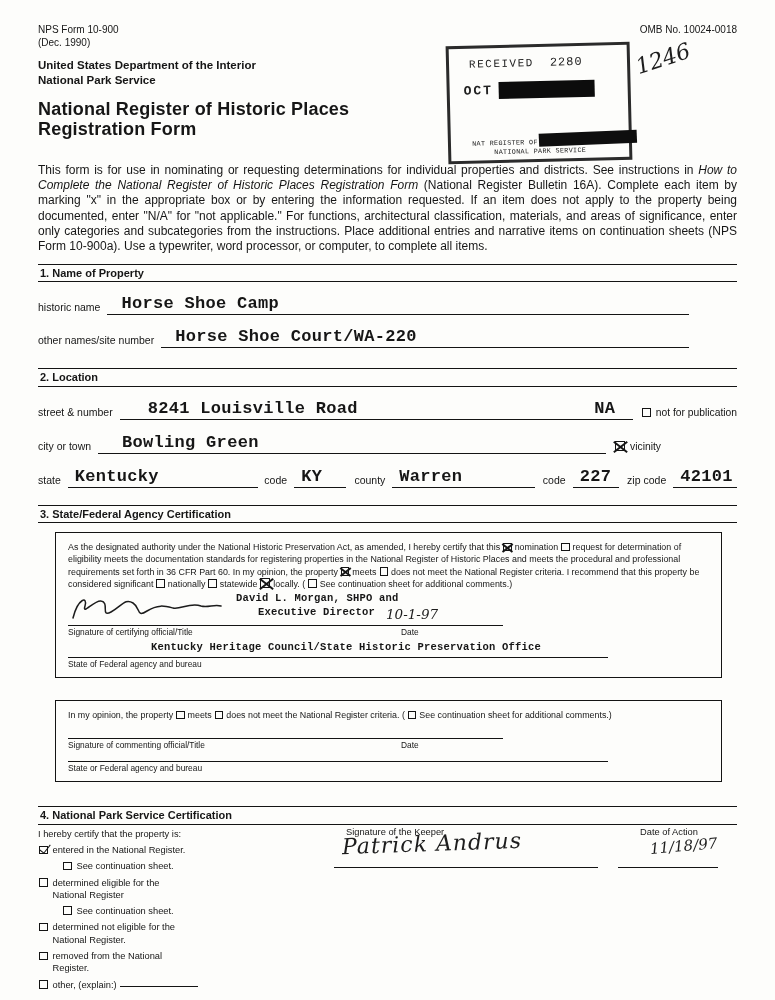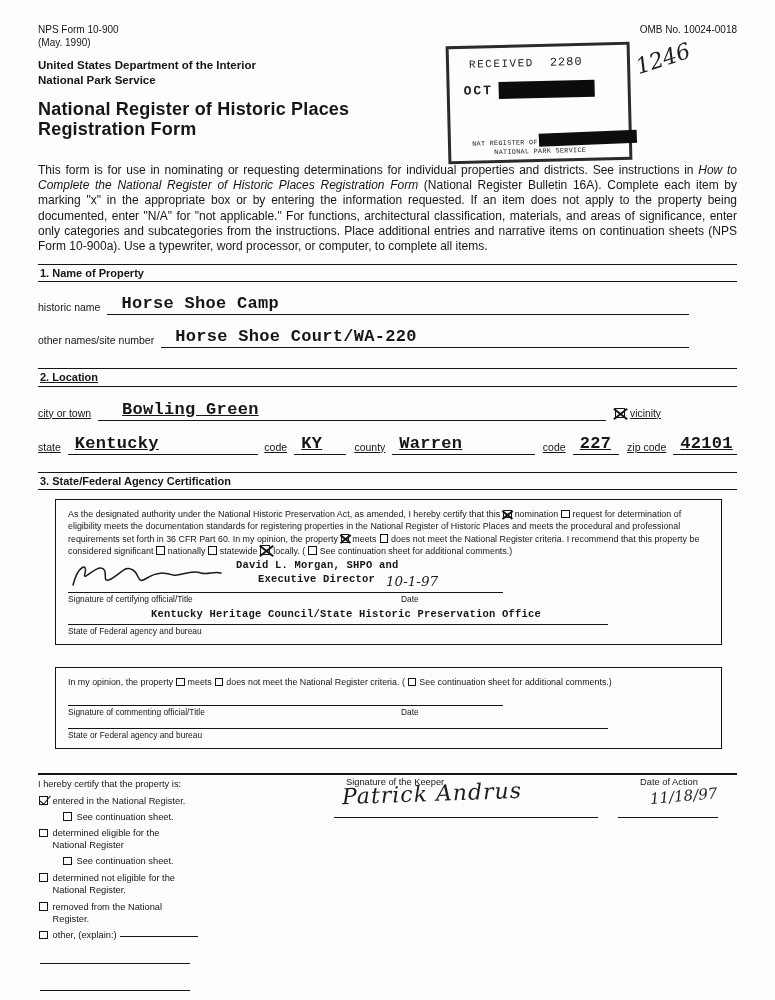--- a/index.html
+++ b/index.html
@@ -17,21 +17,21 @@
   .agency { margin-top:9px; font-size:11.5px; font-weight:700; line-height:1.3; }
   .form-title { margin-top:11px; font-size:18px; font-weight:700; line-height:1.12; letter-spacing:.2px; }
 
   .intro { margin-top:24px; font-size:12px; line-height:1.26; text-align:justify; width:699px; }
   .intro i { font-style:italic; }
 
   
   .rule-thin  { border-top:1.3px solid #141414; }
   .rule-thick { border-top:1.9px solid #141414; }
   .sec-head { font-size:11px; font-weight:700; padding:2px 0 2.5px 2px; }
-  .sec1 { margin-top:10px; } .sec2 { margin-top:20px;text-decoration:underline; } .sec3 { margin-top:17px; } .sec4 { margin-top:24px; }
+  .sec1 { margin-top:10px; } .sec2 { margin-top:20px; } .sec3 { margin-top:17px; } .sec4 { margin-top:24px; }
 
   
   .frow { display:flex; align-items:flex-end; margin-top:12px; font-size:10.5px; }
   .mt16 { margin-top:12px; } .mt13 { margin-top:13px; }
   .lbl { white-space:nowrap; padding:0 7px 2px 0; }
   .fill { flex:1; border-bottom:1.2px solid #141414; padding-bottom:1px; display:flex; align-items:flex-end; }
   .typed { font-family:"Liberation Mono","DejaVu Sans Mono",monospace; font-weight:700; font-size:17px; letter-spacing:.3px; white-space:nowrap; }
   .hand { font-family:"DejaVu Serif",serif; font-style:italic; color:#1d1d1d; }
   .ml14 { margin-left:14px; } .ml24 { margin-left:24px; } .ml28 { margin-left:28px; }
   .mr48 { margin-right:48px; }
@@ -111,21 +111,21 @@
 </style>
 </head>
 <body>
 
 <div class="page">
   <div class="content">
 
     <div class="top-row">
       <div>
         <div>NPS Form 10-900</div>
-        <div>(May. 1990)</div>
+        <div>(Dec. 1990)</div>
       </div>
       <div>OMB No. 10024-0018</div>
     </div>
 
     <div class="agency">
       <div>United States Department of the Interior</div>
       <div>National Park Service</div>
     </div>
 
     <div class="form-title">
@@ -153,20 +153,31 @@
           <span class="typed ml14">Horse Shoe Court/WA-220</span>
         </span>
       </div>
     </div>
 
     <div class="sec2">
       <div class="rule-thin"></div>
       <div class="sec-head">2. Location</div>
       <div class="rule-thick"></div>
 
+      <div class="frow mt16">
+        <span class="lbl">street &amp; number</span>
+        <span class="fill spread">
+          <span class="typed ml28">8241 Louisville Road</span>
+          <span class="typed na-typed">NA</span>
+        </span>
+        <span class="cb-group">
+          <span class="cb" data-checked=""></span>
+          <span>not for publication</span>
+        </span>
+      </div>
 
       <div class="frow mt13">
         <span class="lbl">city or town</span>
         <span class="fill">
           <span class="typed ml24">Bowling Green</span>
         </span>
         <span class="cb-group">
           <span class="cb big" data-checked="x"></span>
           <span>vicinity</span>
         </span>
@@ -234,20 +245,21 @@
           <span class="date-lbl">Date</span>
         </div>
         <div class="b2-gap2"></div>
         <div class="rule79"></div>
         <div class="box-label">State or Federal agency and bureau</div>
       </div>
     </div>
 
     <div class="sec4">
       <div class="rule-thin"></div>
+      <div class="sec-head">4. National Park Service Certification</div>
       <div class="rule-thick"></div>
 
       <div class="nps">
         <div class="nps-c1">
           <div class="c1-intro">I hereby certify that the property is:</div>
 
           <div class="cl">
             <span class="cb" data-checked="check"></span>
             <span>entered in the National Register.</span>
           </div>

